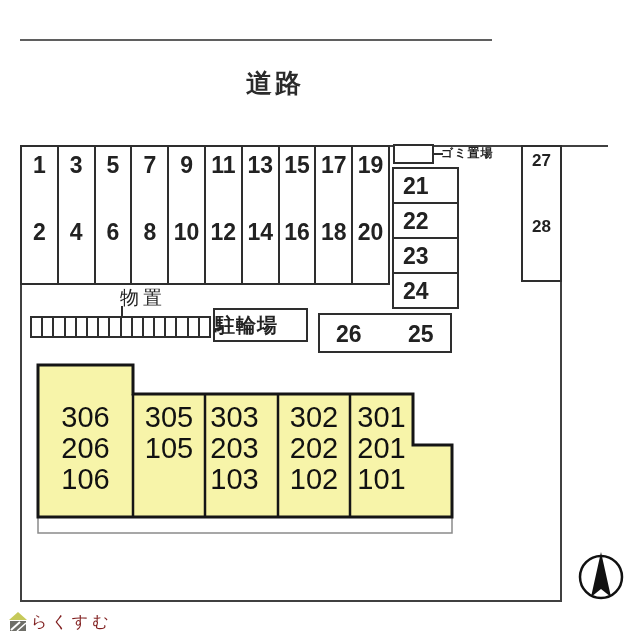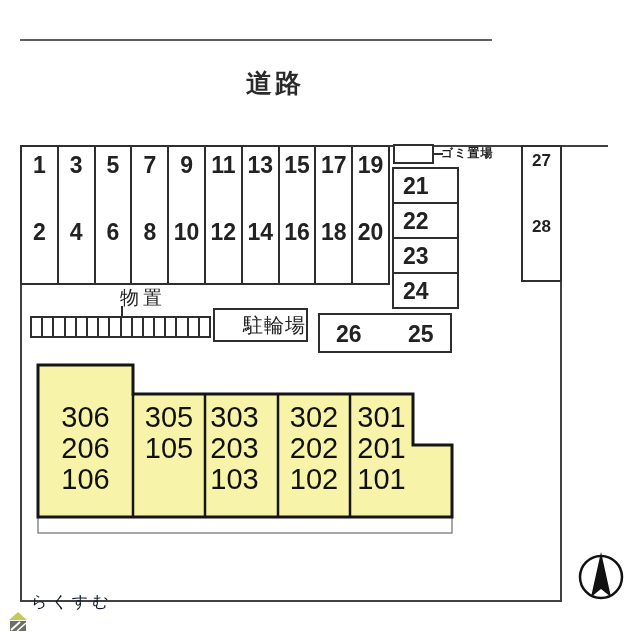--- a/index.html
+++ b/index.html
@@ -57,34 +57,34 @@
     letter-spacing:4px;color:#222;margin-left:24px;}
   .storage-tick{position:absolute;left:121px;top:306px;width:2px;height:10px;background:#2e2e2e;}
   .storage-strip{position:absolute;left:30px;top:316px;width:181px;height:22px;
     box-sizing:border-box;border:2px solid #2e2e2e;display:flex;background:#fff;}
   .storage-cell{flex:1 1 0;border-right:2px solid #2e2e2e;}
   .storage-cell:last-child{border-right:none;}
 
   
   .bicycle-box{position:absolute;left:213px;top:308px;width:95px;height:34px;
     box-sizing:border-box;border:2px solid #2e2e2e;background:#fff;
-    text-align:right;font-size:20px;font-weight:normal;line-height:30px;letter-spacing:1px;}
+    text-align:left;font-size:20px;font-weight:bold;line-height:30px;letter-spacing:1px;}
 
   
   .unit{position:absolute;top:402px;text-align:center;font-size:29px;font-weight:normal;
     line-height:31px;color:#111;letter-spacing:0px;}
   .u0{left:38px;width:95px;} .u1{left:133px;width:72px;} .u2{left:205px;width:59px;}
   .u3{left:278px;width:72px;} .u4{left:350px;width:63px;}
 
   .shapes{position:absolute;left:0;top:0;width:640px;height:640px;pointer-events:none;}
 
   
   .logo{position:absolute;left:8px;top:612px;width:20px;height:20px;}
-  .logo-text{position:absolute;left:31px;top:592px;font-size:16px;letter-spacing:4px;
-    color:#0f172a;}
+  .logo-text{position:absolute;left:31px;top:612px;font-size:16px;letter-spacing:4px;
+    color:#7f1d1d;}
 </style>
 </head>
 <body>
 
 <div id="canvas">
 
   <div class="hline" style="left:20px;top:39px;width:472px;background:#5f5f5f;"></div>
   <div class="road-label">道路</div>
 
   <div class="hline" style="left:20px;top:145px;width:588px;"></div>

